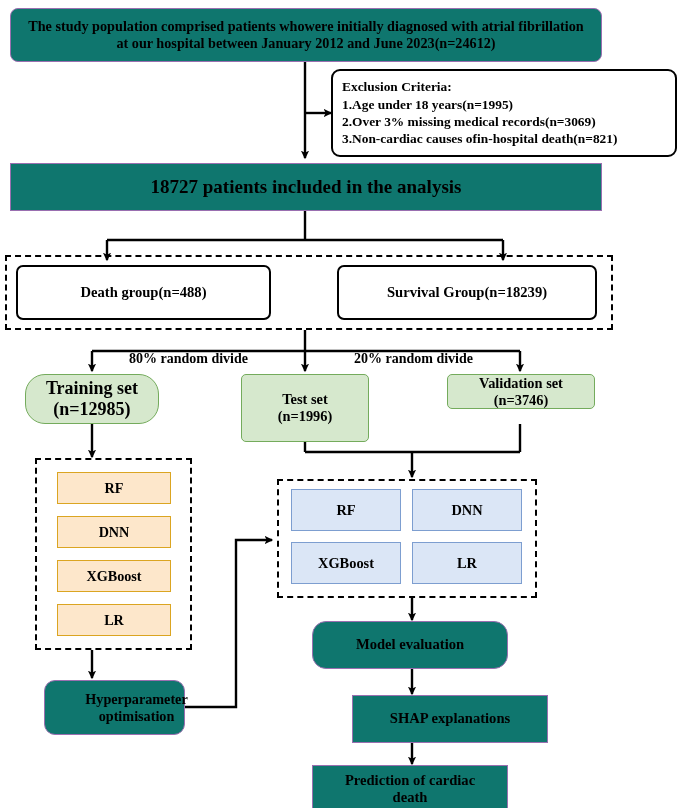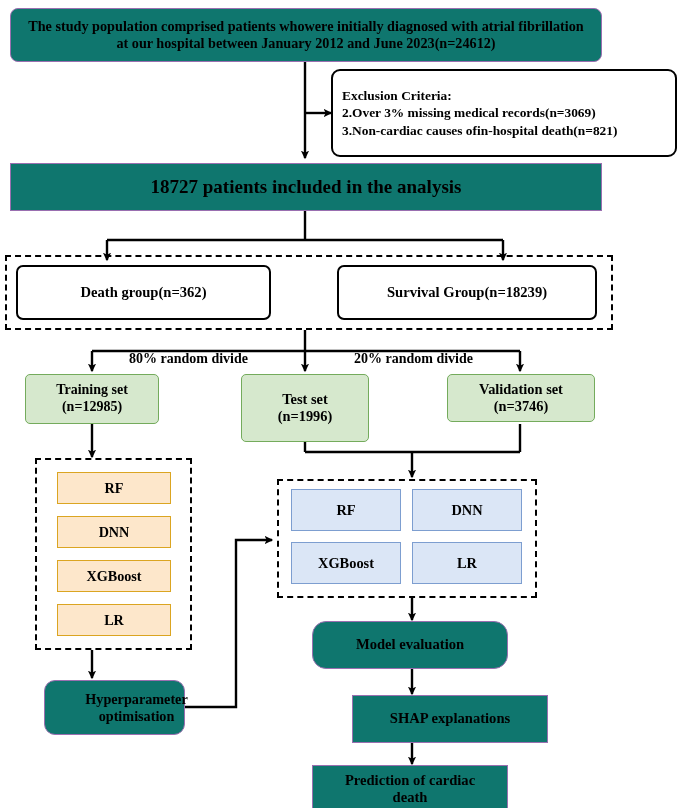--- a/index.html
+++ b/index.html
@@ -64,42 +64,43 @@
     <path d="M412,669 L412,694" marker-end="url(#ar)"></path>
 
     <path d="M412,743 L412,764" marker-end="url(#ar)"></path>
   </g>
 </svg>
 
 <div class="node purple rounded" style="left:10px;top:8px;width:592px;height:54px;padding:0 14px;font-size:14.2px;">The study population comprised patients whowere initially diagnosed with atrial fibrillation at our hospital between January 2012 and June 2023(n=24612)</div>
 
 <div class="exc" style="left:331px;top:69px;width:346px;height:88px;font-size:13.4px;">
   <div>Exclusion Criteria:</div>
+  <div>1.Age under 18 years(n=1995)</div>
   <div>2.Over 3% missing medical records(n=3069)</div>
   <div>3.Non-cardiac causes ofin-hospital death(n=821)</div>
 </div>
 
 <div class="node purple" style="left:10px;top:163px;width:592px;height:48px;font-size:19px;">18727 patients included in the analysis</div>
 
 <div class="dashgroup" style="left:5px;top:255px;width:608px;height:75px;"></div>
-<div class="node white" style="left:16px;top:265px;width:255px;height:55px;font-size:14.6px;">Death group(n=362)</div>
+<div class="node white" style="left:16px;top:265px;width:255px;height:55px;font-size:14.6px;">Death group(n=488)</div>
 <div class="node white" style="left:337px;top:265px;width:260px;height:55px;font-size:14.6px;">Survival Group(n=18239)</div>
 
 <div class="edgelabel" style="left:129px;top:351px;font-size:14px;">80% random divide</div>
 <div class="edgelabel" style="left:354px;top:351px;font-size:14px;">20% random divide</div>
 
-<div class="node green" style="left:25px;top:374px;width:134px;height:50px;flex-direction:column;font-size:14px;">
+<div class="node green" style="left:25px;top:374px;width:134px;height:50px;flex-direction:column;font-size:18px;border-radius:20px;">
   <span>Training set</span>
   <span>(n=12985)</span>
 </div>
 <div class="node green" style="left:241px;top:374px;width:128px;height:68px;flex-direction:column;font-size:14.4px;">
   <span>Test set</span>
   <span>(n=1996)</span>
 </div>
-<div class="node green" style="left:447px;top:374px;width:148px;height:48px;flex-direction:column;font-size:14.4px;text-align:right;">
+<div class="node green" style="left:447px;top:374px;width:148px;height:35px;flex-direction:column;font-size:14.4px;text-align:right;">
   <span>Validation set</span>
   <span>(n=3746)</span>
 </div>
 
 <div class="dashgroup" style="left:35px;top:458px;width:157px;height:192px;"></div>
 <div class="node orange" style="left:57px;top:472px;width:114px;height:32px;font-size:14.2px;">RF</div>
 <div class="node orange" style="left:57px;top:516px;width:114px;height:32px;font-size:14.2px;">DNN</div>
 <div class="node orange" style="left:57px;top:560px;width:114px;height:32px;font-size:14.2px;">XGBoost</div>
 <div class="node orange" style="left:57px;top:604px;width:114px;height:32px;font-size:14.2px;">LR</div>
 

